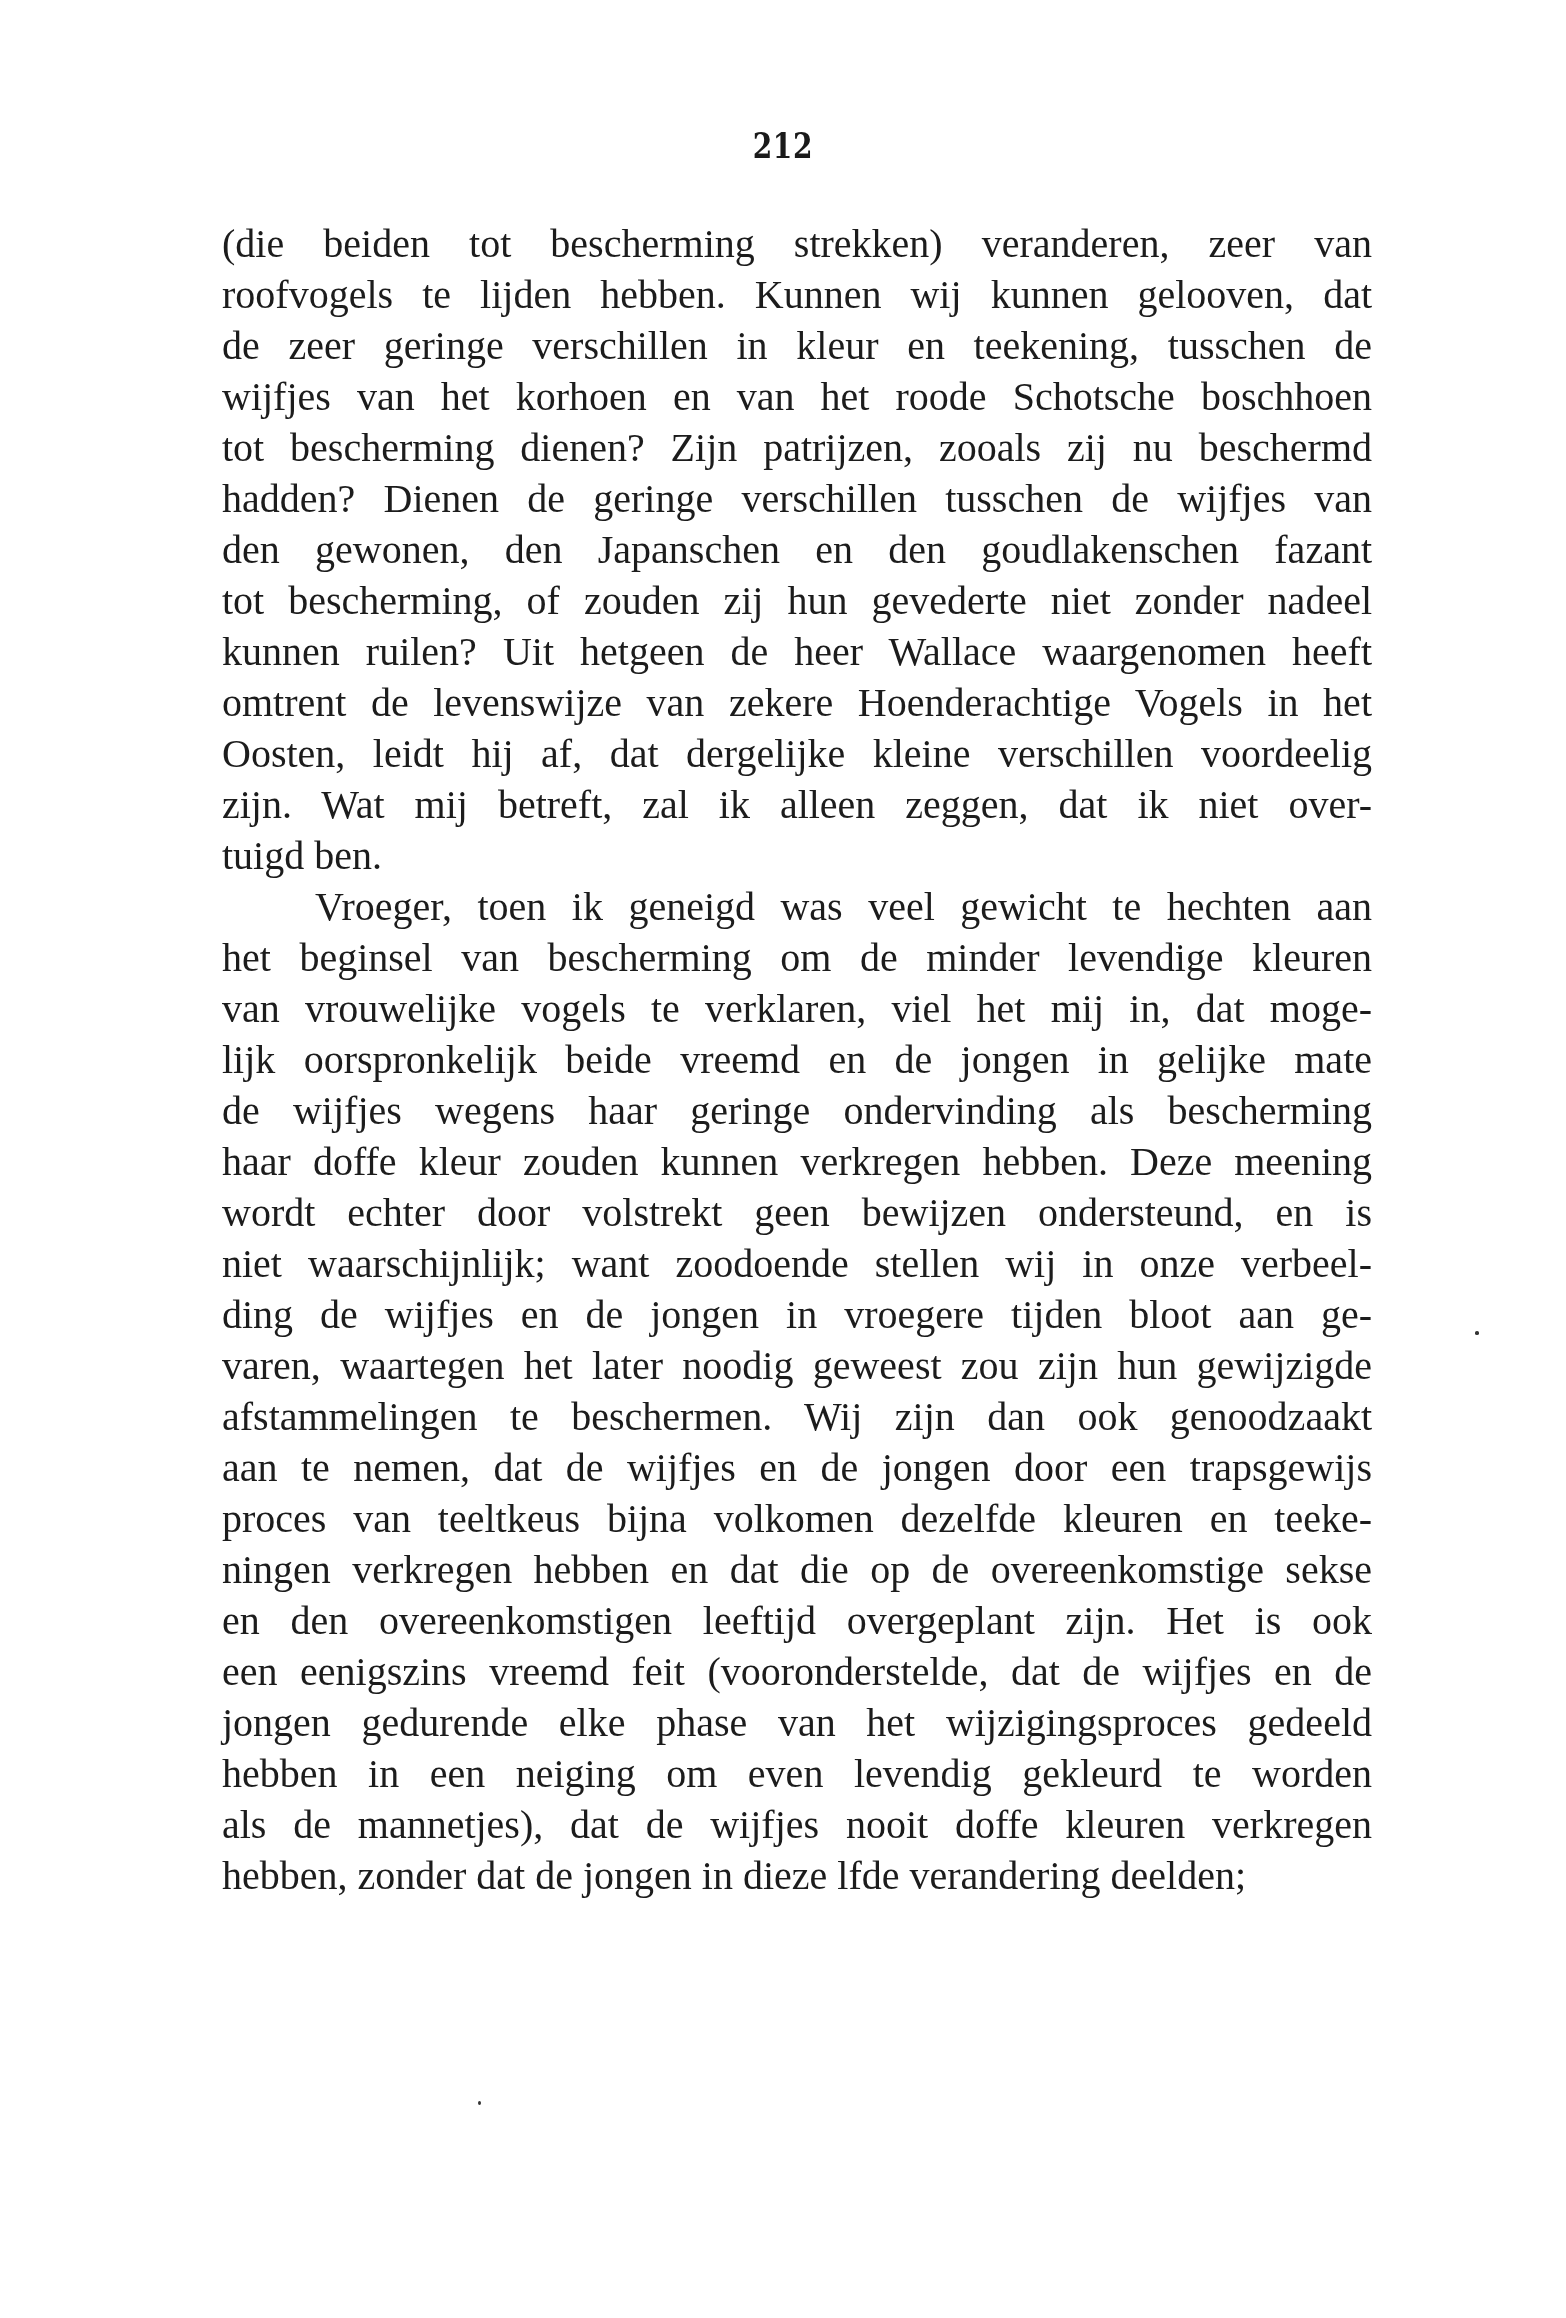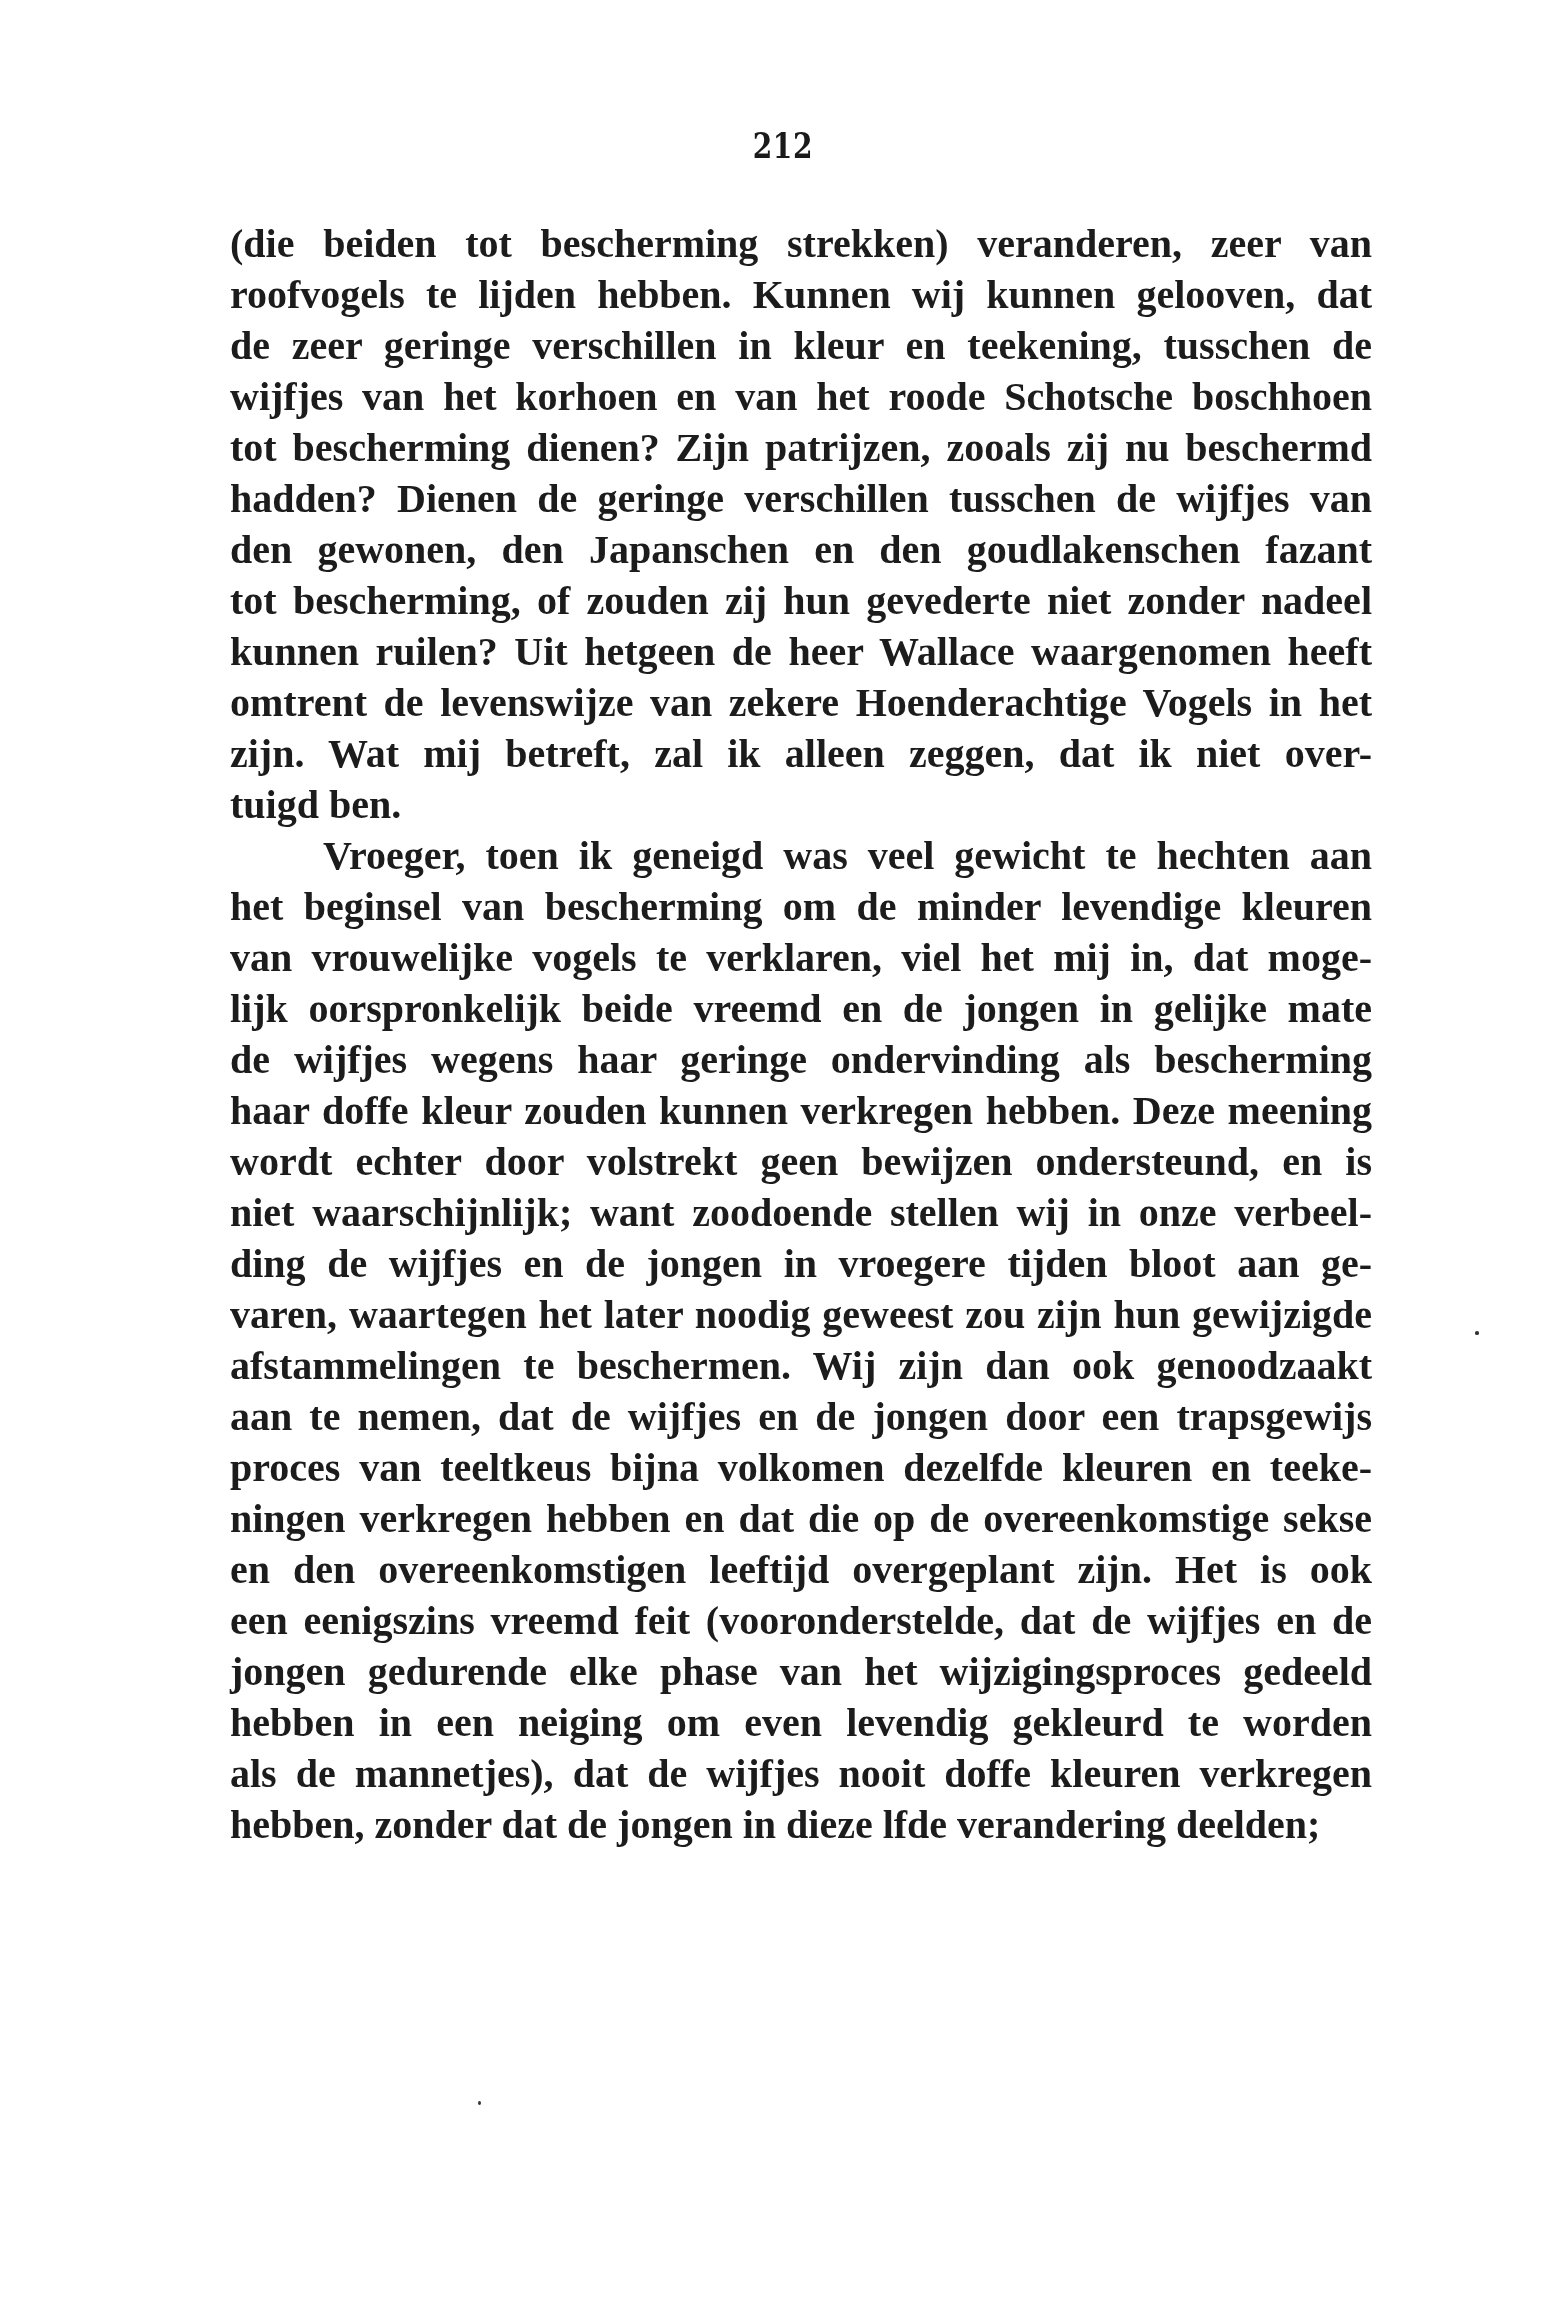--- a/index.html
+++ b/index.html
@@ -9,23 +9,22 @@
     position: absolute; left: 0; width: 1566px; top: 124px; text-align: center;
     font-family: "DejaVu Serif", serif; font-weight: bold; font-size: 36px; color: #1a1a1a;
     letter-spacing: 0.9px; transform: scaleX(0.78);
   }
   .text-block {
     position: absolute; left: 222px; top: 218px; width: 1150px;
     font-family: "Liberation Serif", serif; color: #1c1c1c;
   }
   .line {
     height: 51px; line-height: 51px; font-size: 40px; white-space: nowrap;
-    text-align: justify; text-align-last: justify; font-weight: bold;
+    text-align: justify; text-align-last: justify; font-weight: normal;
     transform-origin: left center;
-    margin-left: 8px;
   }
   .line.last { text-align-last: left; }
   .line.indent { padding-left: 93px; }
   .speck { position: absolute; background: #333; border-radius: 50%; }
 </style>
 </head>
 <body>
 
 <div class="page">
   <div class="page-number">212</div>
@@ -34,20 +33,21 @@
     <div class="line">(die beiden tot bescherming strekken) veranderen, zeer van</div>
     <div class="line">roofvogels te lijden hebben. Kunnen wij kunnen gelooven, dat</div>
     <div class="line">de zeer geringe verschillen in kleur en teekening, tusschen de</div>
     <div class="line">wijfjes van het korhoen en van het roode Schotsche boschhoen</div>
     <div class="line">tot bescherming dienen? Zijn patrijzen, zooals zij nu beschermd</div>
     <div class="line">hadden? Dienen de geringe verschillen tusschen de wijfjes van</div>
     <div class="line">den gewonen, den Japanschen en den goudlakenschen fazant</div>
     <div class="line">tot bescherming, of zouden zij hun gevederte niet zonder nadeel</div>
     <div class="line">kunnen ruilen? Uit hetgeen de heer Wallace waargenomen heeft</div>
     <div class="line">omtrent de levenswijze van zekere Hoenderachtige Vogels in het</div>
+    <div class="line">Oosten, leidt hij af, dat dergelijke kleine verschillen voordeelig</div>
     <div class="line">zijn. Wat mij betreft, zal ik alleen zeggen, dat ik niet over-</div>
     <div class="line last">tuigd ben.</div>
     <div class="line indent">Vroeger, toen ik geneigd was veel gewicht te hechten aan</div>
     <div class="line">het beginsel van bescherming om de minder levendige kleuren</div>
     <div class="line">van vrouwelijke vogels te verklaren, viel het mij in, dat moge-</div>
     <div class="line">lijk oorspronkelijk beide vreemd en de jongen in gelijke mate</div>
     <div class="line">de wijfjes wegens haar geringe ondervinding als bescherming</div>
     <div class="line">haar doffe kleur zouden kunnen verkregen hebben. Deze meening</div>
     <div class="line">wordt echter door volstrekt geen bewijzen ondersteund, en is</div>
     <div class="line">niet waarschijnlijk; want zoodoende stellen wij in onze verbeel-</div>

